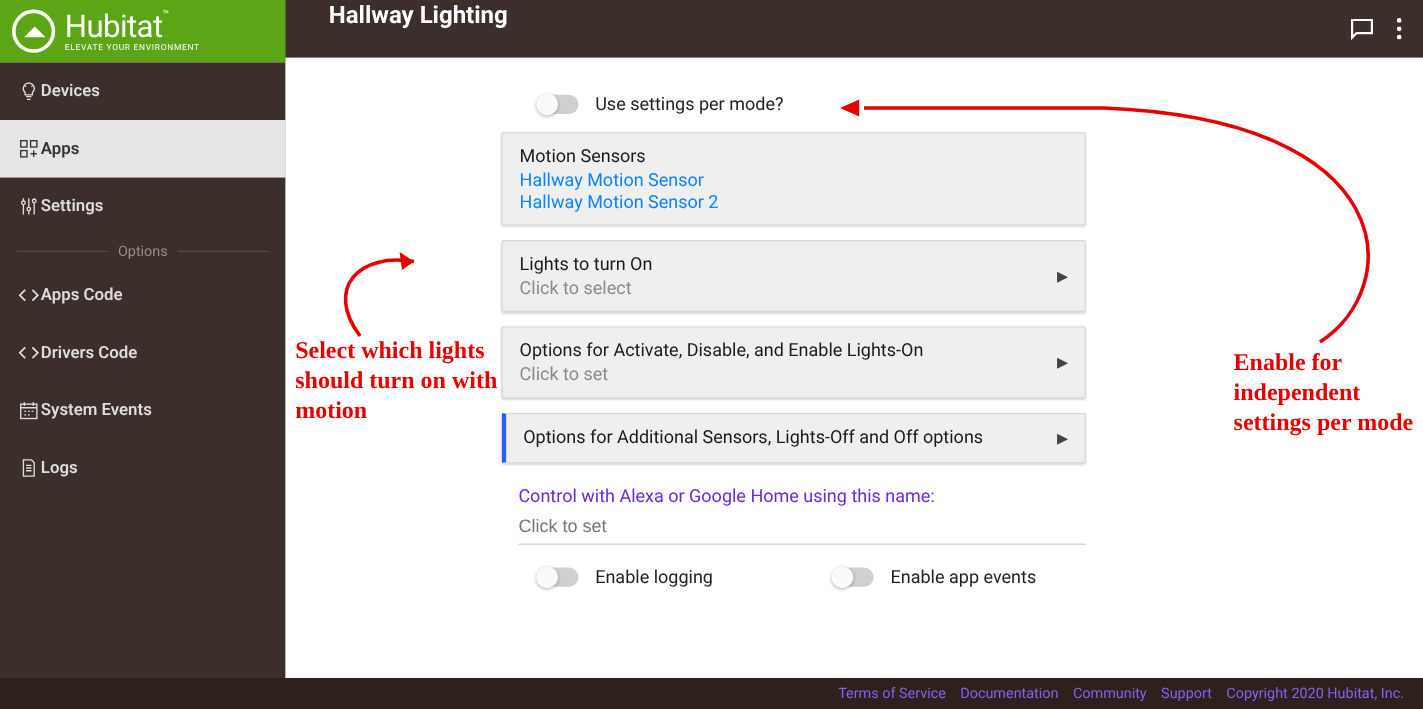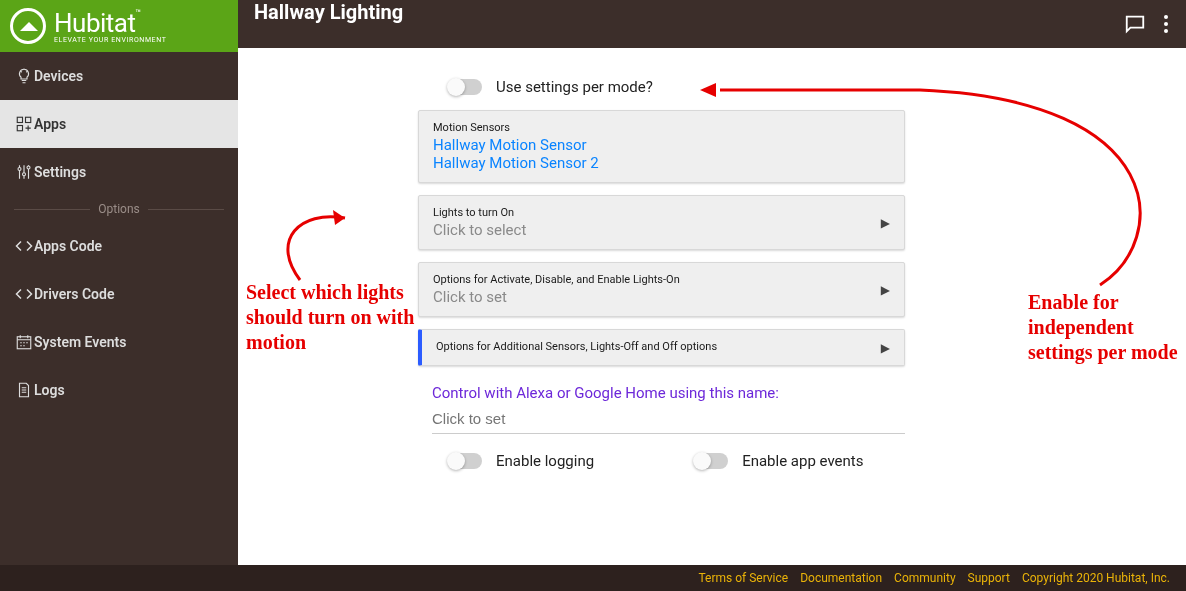--- a/index.html
+++ b/index.html
@@ -6,21 +6,21 @@
   body { font-family: -apple-system, BlinkMacSystemFont, "Segoe UI", Roboto, Arial, sans-serif; background: #fff; width: 1186px; height: 591px; overflow: hidden; position: relative; }
   
   .topbar { display: flex; height: 48px; background: #3c2e2a; color: #fff; }
   .logo-box { width: 238px; height: 52px; background: #5ba517; display: flex; align-items: center; padding-left: 10px; }
   .logo-icon { width: 36px; height: 36px; border: 3px solid #fff; border-radius: 50%; position: relative; margin-right: 8px; }
   .logo-icon::after { content: ""; position: absolute; left: 7px; top: 11px; width: 0; height: 0; border-left: 9px solid transparent; border-right: 9px solid transparent; border-bottom: 9px solid #fff; }
   .logo-text { color: #fff; }
   .logo-main { font-size: 26px; font-weight: 400; letter-spacing: -0.5px; }
   .logo-sub { font-size: 7px; letter-spacing: 0.6px; margin-top: -2px; }
   .logo-tm { font-size: 9px; vertical-align: top; }
-  .page-title { font-size: 20px; font-weight: 700; padding-left: 16px; flex: 1; }
+  .page-title { font-size: 20px; font-weight: 700; padding-left: 36px; flex: 1; }
   .topbar-right { display: flex; align-items: center; gap: 18px; padding-right: 18px; }
   .chat-icon, .dots-icon { color: #fff; }
   
   .layout { display: flex; position: absolute; top: 52px; left: 0; right: 0; bottom: 26px; }
   
   .sidebar { width: 238px; background: #3c2e2a; color: #ddd; font-size: 14px; }
   .side-item { display: flex; align-items: center; height: 48px; padding-left: 14px; cursor: pointer; }
   .side-item.active { background: #e5e5e5; color: #333; }
   .side-item .si-icon { width: 20px; display: flex; justify-content: center; }
   .side-label { font-weight: 600; font-size: 14px; }
@@ -30,37 +30,37 @@
   .main { flex: 1; background: #fff; position: relative; overflow: hidden; }
   .content { position: absolute; left: 180px; top: 16px; width: 487px; }
   
   .row-toggle { display: flex; align-items: center; gap: 14px; padding: 10px 0 14px 30px; }
   .toggle { width: 34px; height: 16px; border-radius: 10px; background: #d0d0d0; position: relative; cursor: pointer; }
   .toggle::after { content: ""; position: absolute; width: 18px; height: 18px; border-radius: 50%; background: #fafafa; box-shadow: 0 1px 3px rgba(0,0,0,.3); left: -1px; top: -1px; }
   .toggle-label { font-size: 15px; color: #222; }
   
   .card { background: #efefef; border: 1px solid #d8d8d8; border-radius: 2px; padding: 10px 14px; margin-bottom: 12px; box-shadow: 0 1px 2px rgba(0,0,0,.15); position: relative; }
   .card.accent { border-left: 4px solid #2b5cff; }
-  .card-title { font-size: 11px; color: #1a1a1a; margin-bottom: 2px; }
+  .card-title { font-size: 15px; color: #1a1a1a; margin-bottom: 2px; }
   .card-link { font-size: 15px; color: #0a84ff; display: block; }
   .card-value-blue { font-size: 15px; color: #2b5cff; }
   .card-sub { font-size: 15px; color: #8a8a8a; }
   .card-arrow { position: absolute; right: 14px; top: 50%; transform: translateY(-50%); color: #444; font-size: 12px; }
   
   .field-block { margin-top: 18px; padding-left: 14px; }
   .field-label { font-size: 15px; color: #6d28d9; margin-bottom: 4px; }
   .field-input { width: 100%; border: none; border-bottom: 1px solid #ccc; padding: 4px 0 6px 0; font-size: 15px; color: #8a8a8a; background: transparent; }
   
   .toggle-row2 { display: flex; gap: 100px; padding: 18px 0 0 30px; }
   
   .annot { position: absolute; color: #e60000; font-family: "Comic Sans MS", "Marker Felt", cursive; font-weight: 700; font-size: 20px; line-height: 1.26; }
   .annot.left { left: 246px; top: 280px; width: 180px; }
   .annot.right { left: 1028px; top: 290px; width: 150px; }
   
-  .footer { position: absolute; bottom: 0; left: 0; right: 0; height: 26px; background: #2d211e; color: #eab308; font-size: 12px; display: flex; align-items: center; justify-content: flex-end; gap: 12px; padding-right: 16px; }
+  .footer { position: absolute; bottom: 0; left: 0; right: 0; height: 26px; background: #2d211e; color: #8b5cf6; font-size: 12px; display: flex; align-items: center; justify-content: flex-end; gap: 12px; padding-right: 16px; }
   .footer span { cursor: pointer; }
   
   svg { display: block; }
 </style>
 </head>
 <body>
 
 <div class="topbar">
   <div class="logo-box">
     <div class="logo-icon"></div>

